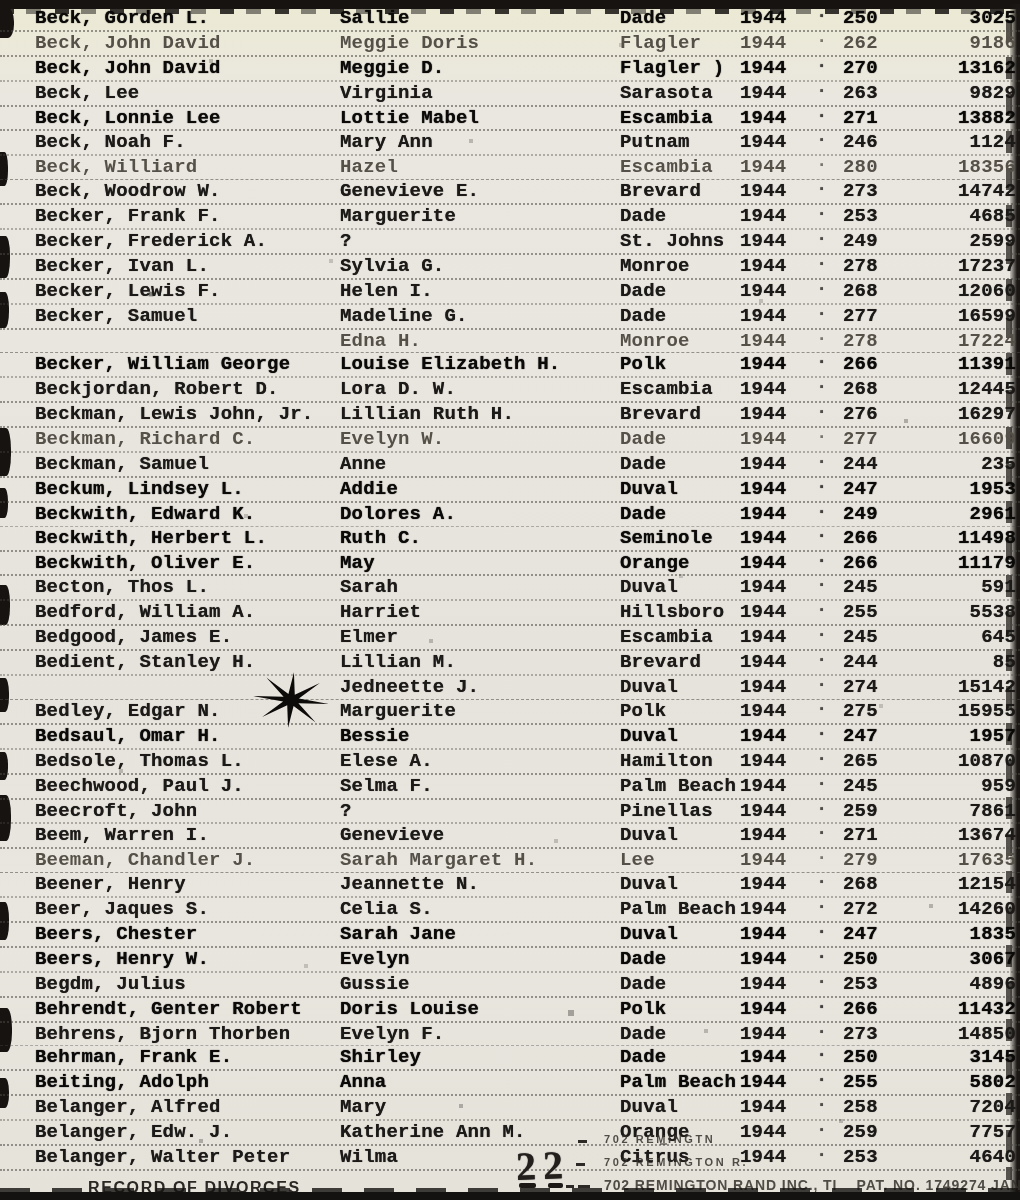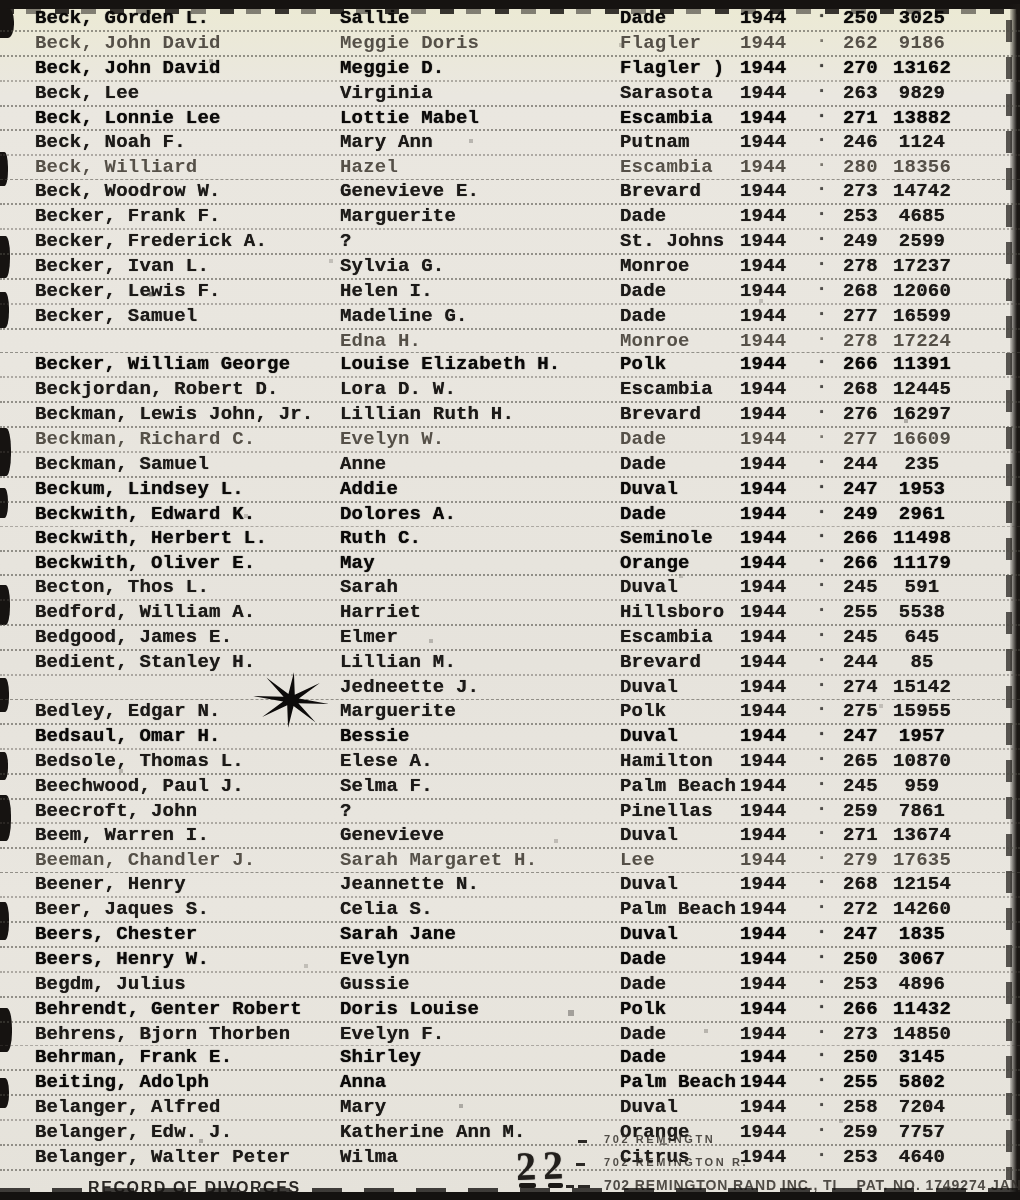--- a/index.html
+++ b/index.html
@@ -14,21 +14,21 @@
   .row:nth-child(7n){border-bottom-style:dashed;border-bottom-width:1px;}
   .cell{position:absolute;top:1px;white-space:pre;font-size:19px;font-weight:700;
     letter-spacing:.2px;color:#1c1a18;line-height:21px;
     text-shadow:0 0 .7px rgba(25,22,20,.85);}
   .c-name{left:35px;}
   .c-wife{left:340px;}
   .c-county{left:572px;margin-left:48px;}
   .c-year{left:740px;}
   .c-vol{left:843px;}
   .c-vol::before{content:'\00B7';position:absolute;left:-27px;top:-2px;opacity:.75;}
-  .c-cert{left:auto;right:28px;width:140px;text-align:center;}
+  .c-cert{left:auto;right:4px;width:140px;text-align:right;}
   .row.heavy .cell{color:#0b0a09;text-shadow:0 0 1.1px rgba(0,0,0,.95);}
   .row.faint .cell{color:#555048;font-weight:600;text-shadow:none;filter:blur(.45px);}
   
   .edge-top{position:absolute;top:0;left:0;width:1020px;height:9px;background:#161311;}
   .edge-top-rag{position:absolute;top:9px;left:0;width:1020px;height:5px;
     background:repeating-linear-gradient(90deg,rgba(22,19,17,.85) 0 14px,transparent 14px 26px,rgba(22,19,17,.5) 26px 41px,transparent 41px 55px);}
   .edge-right{position:absolute;top:4px;right:0;width:10px;height:1196px;
     background:linear-gradient(90deg,rgba(24,21,18,.15),#1a1714 70%);}
   .edge-right-rag{position:absolute;top:20px;right:8px;width:6px;height:1160px;
     background:repeating-linear-gradient(180deg,rgba(24,21,18,.7) 0 22px,transparent 22px 37px);}

